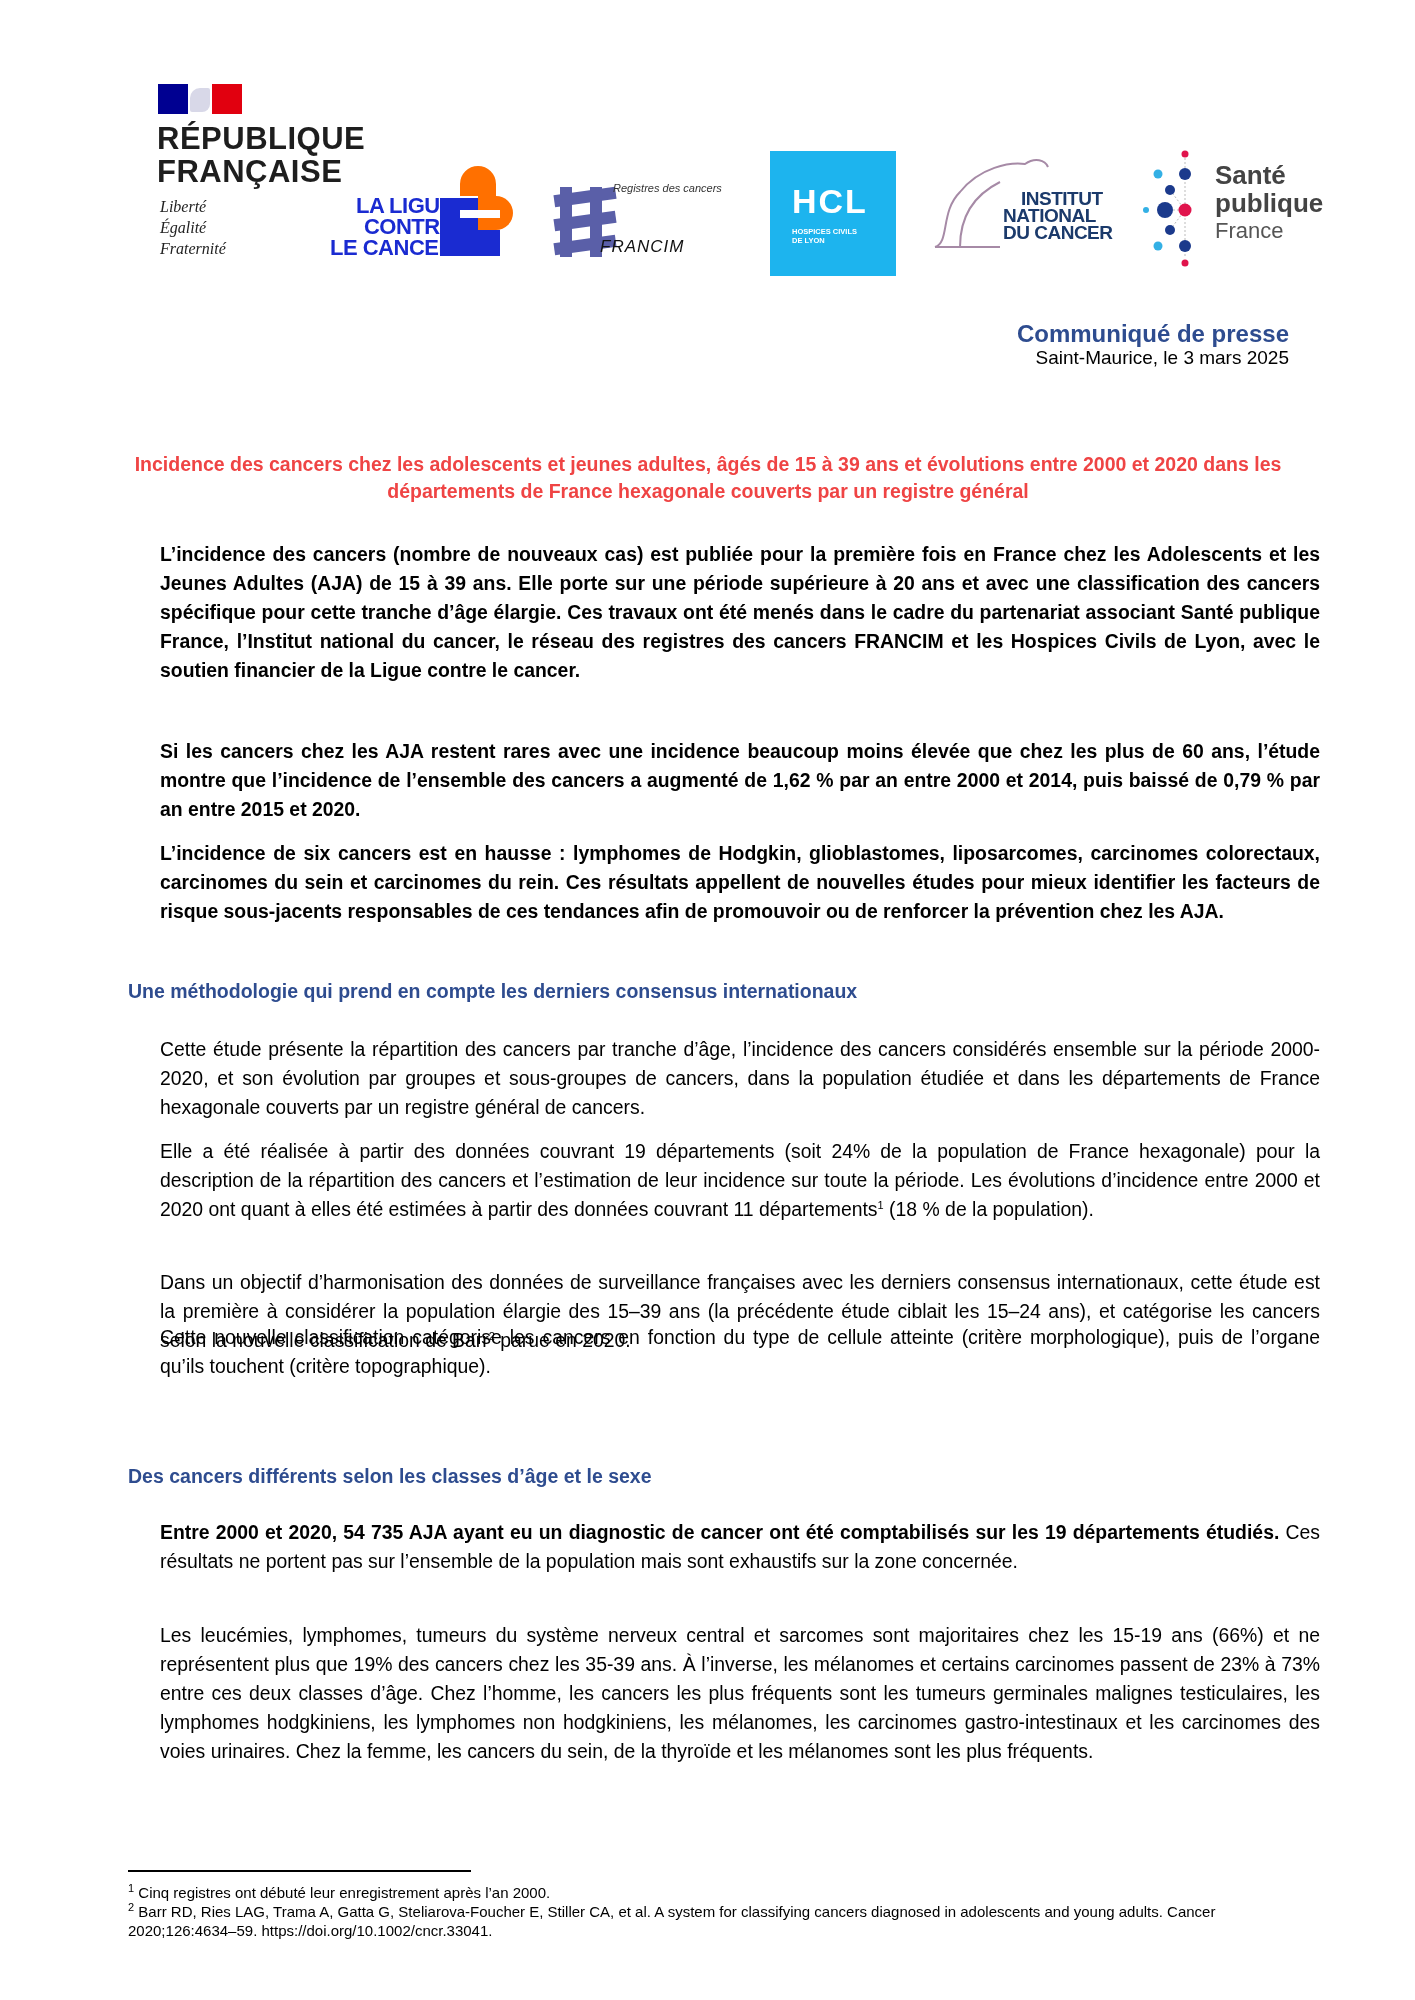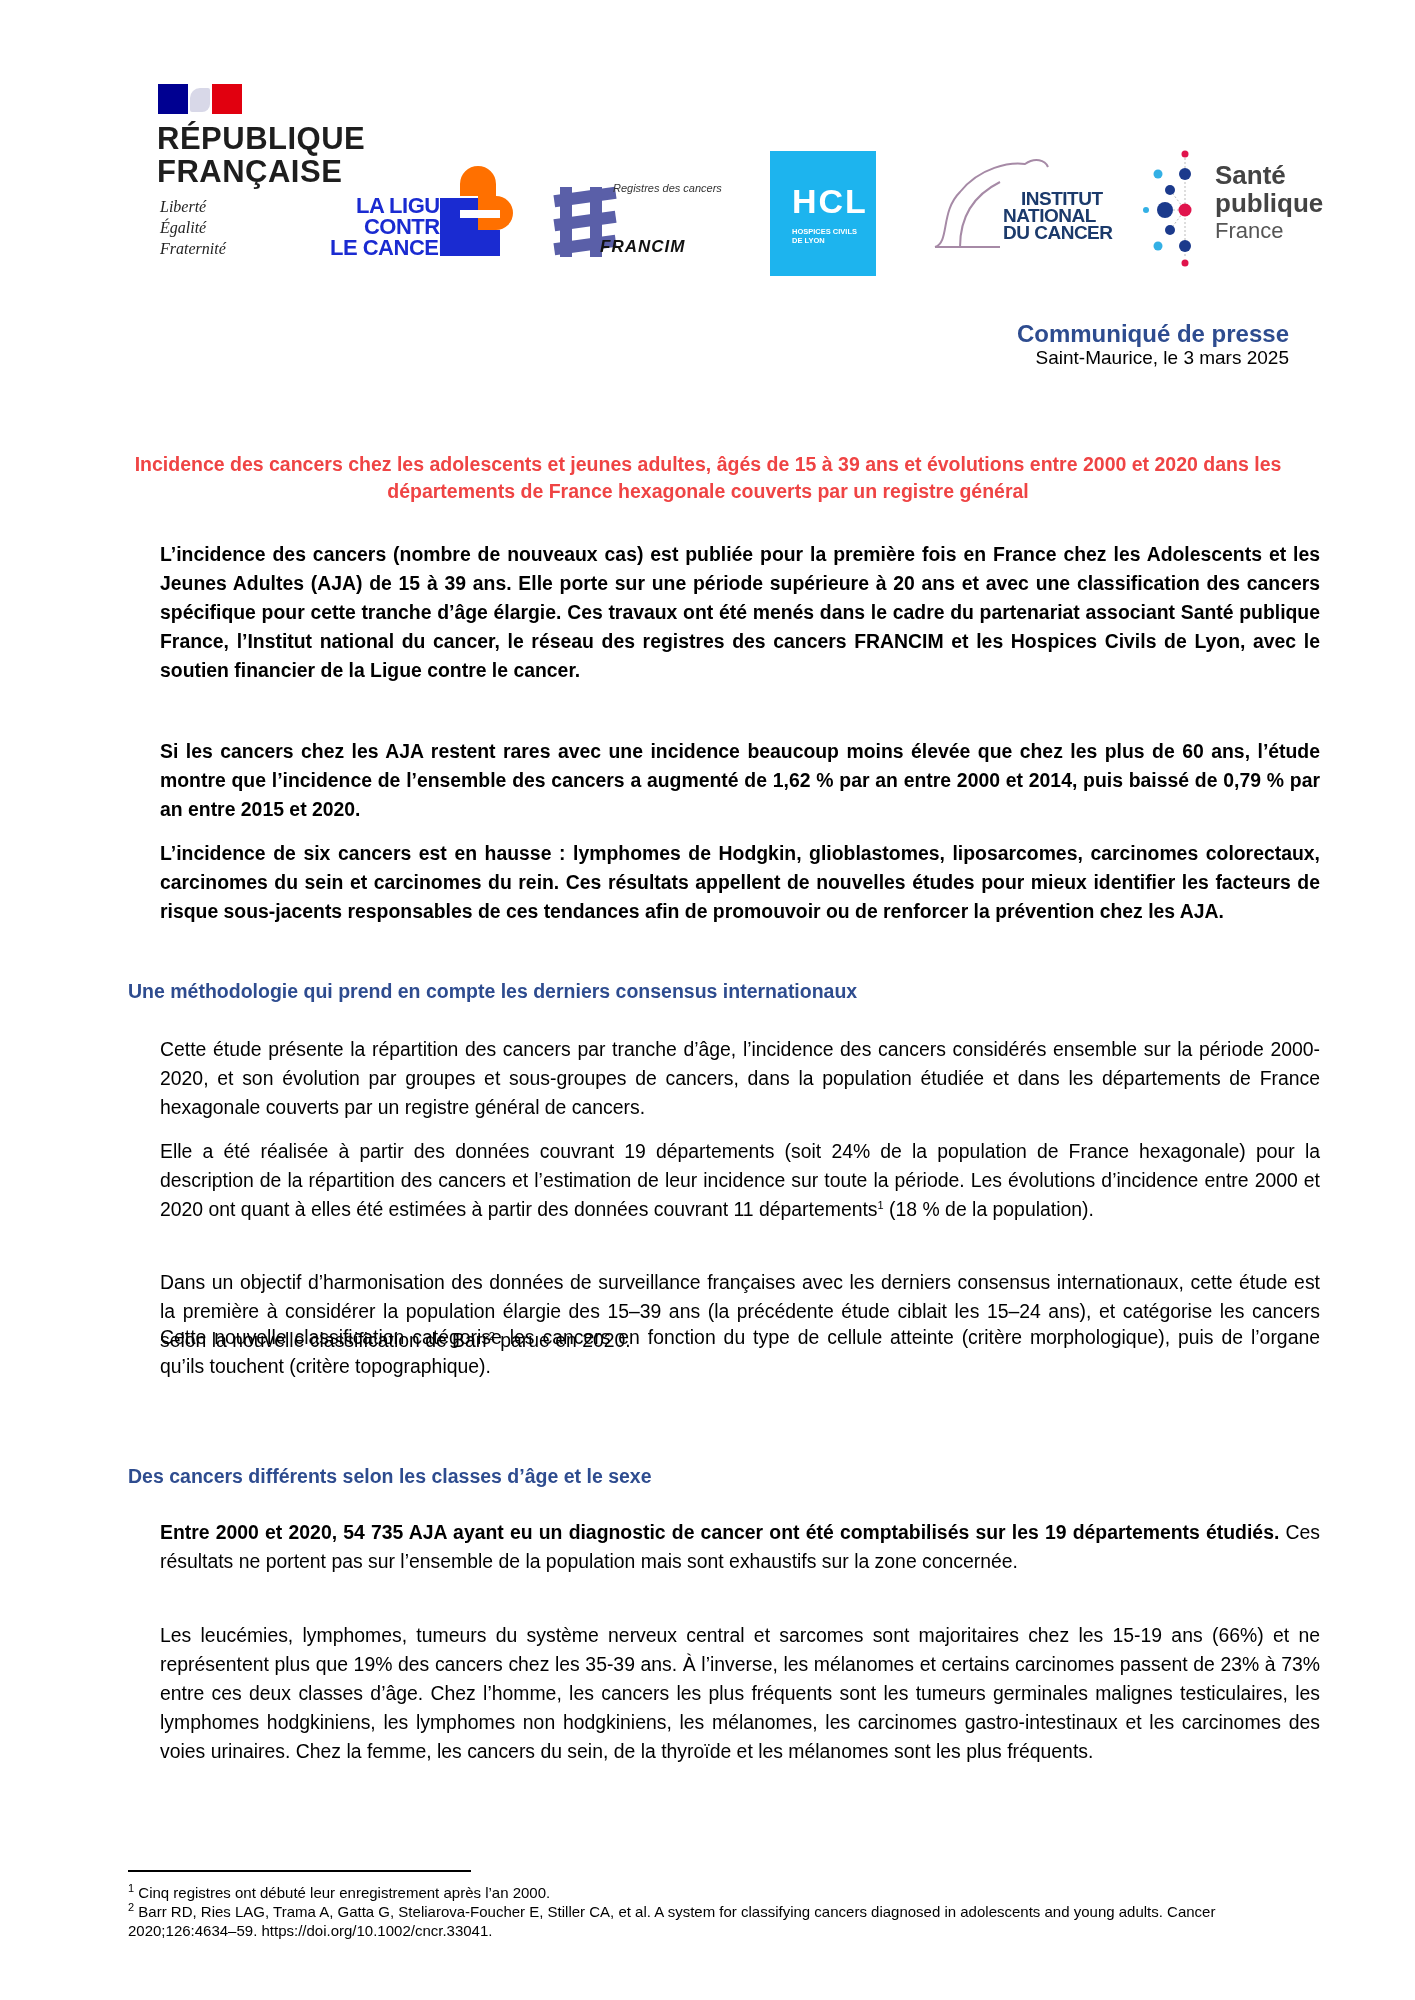--- a/index.html
+++ b/index.html
@@ -11,22 +11,22 @@
   .rf-flag .b { width:30px; background:#000091; }
   .rf-flag .w { width:24px; background:#fff; position:relative; }
   .rf-flag .r { width:30px; background:#e1000f; }
   .rf-flag .w::after{content:"";position:absolute;left:2px;top:4px;width:20px;height:24px;border-radius:10px 2px 8px 2px;background:#d8d8e8;}
   .rf-title { left:157px; top:122px; font-weight:bold; font-size:31px; line-height:33px; letter-spacing:0.5px; color:#1e1e1e; }
   .rf-motto { left:160px; top:196px; font-family:"Liberation Serif", serif; font-style:italic; font-size:16px; line-height:21px; color:#222; }
   .ligue-text { left:330px; top:195px; font-weight:bold; font-size:22px; line-height:21px; color:#1a2bd1; text-align:right; letter-spacing:-0.5px; }
   .ligue-mark { left:438px; top:166px; width:90px; height:92px; }
   .francim-grid { left:550px; top:185px; width:70px; height:75px; }
   .francim-sub { left:613px; top:182px; font-style:italic; font-size:11px; color:#333; }
-  .francim-name { left:600px; top:237px; font-style:italic; font-weight:bold; font-size:17px; color:#111; letter-spacing:1px; }
-  .hcl-box { left:770px; top:151px; width:106px; height:125px; background:#1db4ee; color:#fff; }
+  .francim-name { left:600px; top:237px; font-style:italic; font-weight:normal; font-size:17px; color:#111; letter-spacing:1px; }
+  .hcl-box { left:770px; top:151px; width:126px; height:125px; background:#1db4ee; color:#fff; }
   .hcl-big { left:22px; top:31px; font-weight:bold; font-size:34px; letter-spacing:2px; position:absolute; }
   .hcl-small { left:22px; top:76px; font-weight:bold; font-size:7.5px; line-height:9px; position:absolute; }
   .inca-arc { left:930px; top:152px; width:200px; height:100px; }
   .inca-text { left:1003px; top:190px; font-weight:bold; font-size:19px; line-height:17px; color:#1b3a6b; letter-spacing:-0.5px; }
   .spf-dots { left:1140px; top:148px; width:90px; height:120px; }
   .spf-text { left:1215px; top:161px; font-weight:bold; font-size:26px; line-height:28px; color:#444; }
   .spf-france { font-weight:normal; font-size:22px; color:#555; }
   
   .press-label { right:126px; top:320px; font-weight:bold; font-size:24px; color:#2e4c8f; text-align:right; }
   .press-date { right:126px; top:347px; font-size:19px; text-align:right; }

